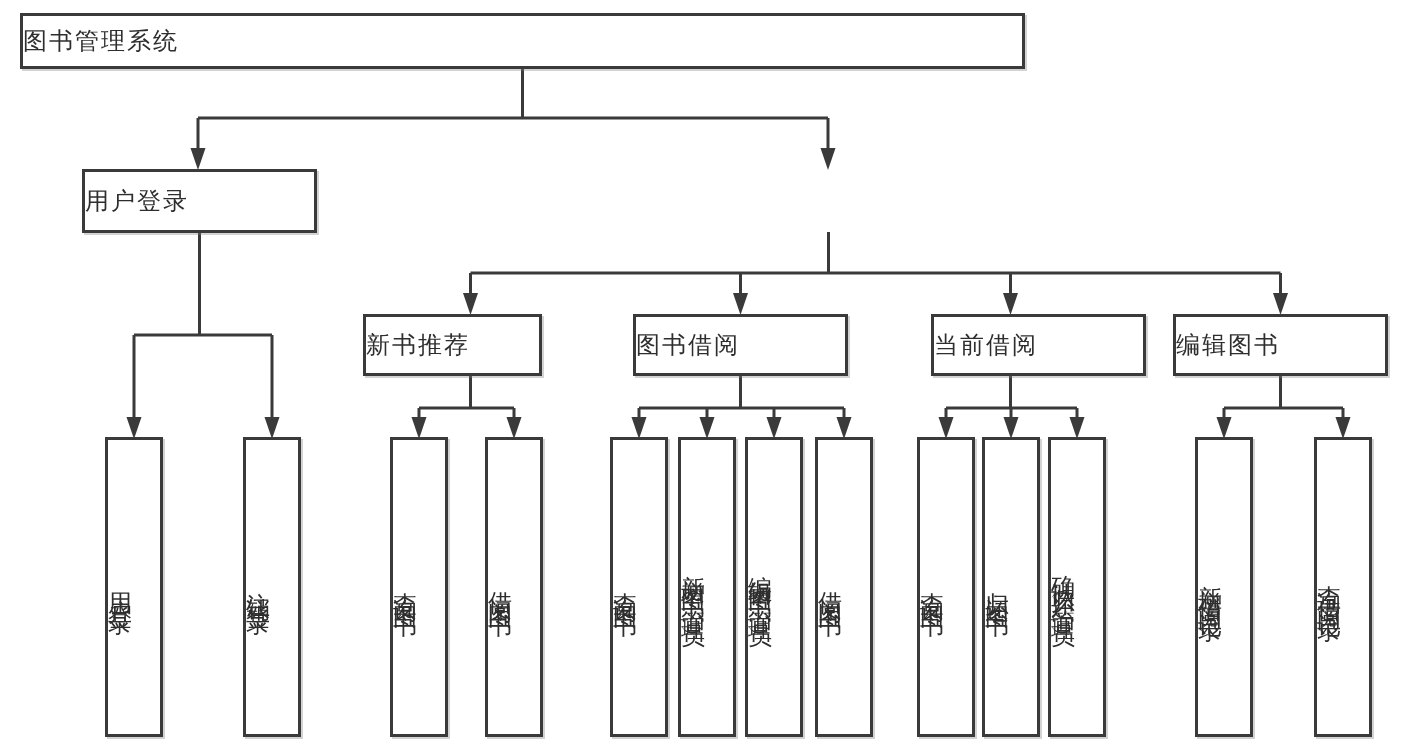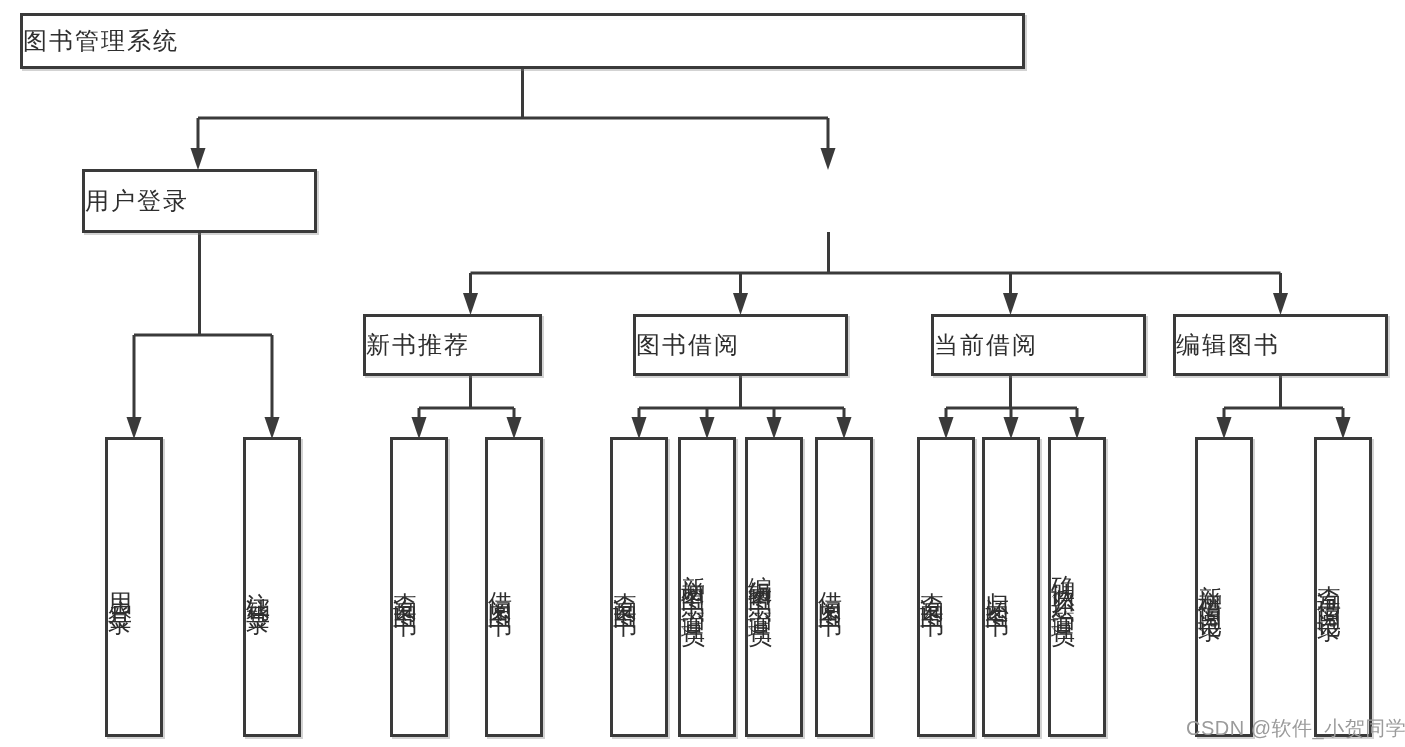--- a/index.html
+++ b/index.html
@@ -146,15 +146,14 @@
     <span class="lbl">确认归还（管理员）</span>
   </div>
 
   <div class="node vert" style="left:1195px; top:437px; width:58px; height:300px;">
     <span class="lbl">新增借阅记录</span>
   </div>
   <div class="node vert" style="left:1314px; top:437px; width:58px; height:300px;">
     <span class="lbl">查询借阅记录</span>
   </div>
 
-  <div class="watermark">CSDN @软件_小贺同学</div>
 
 </div>
 
 </body></html>

